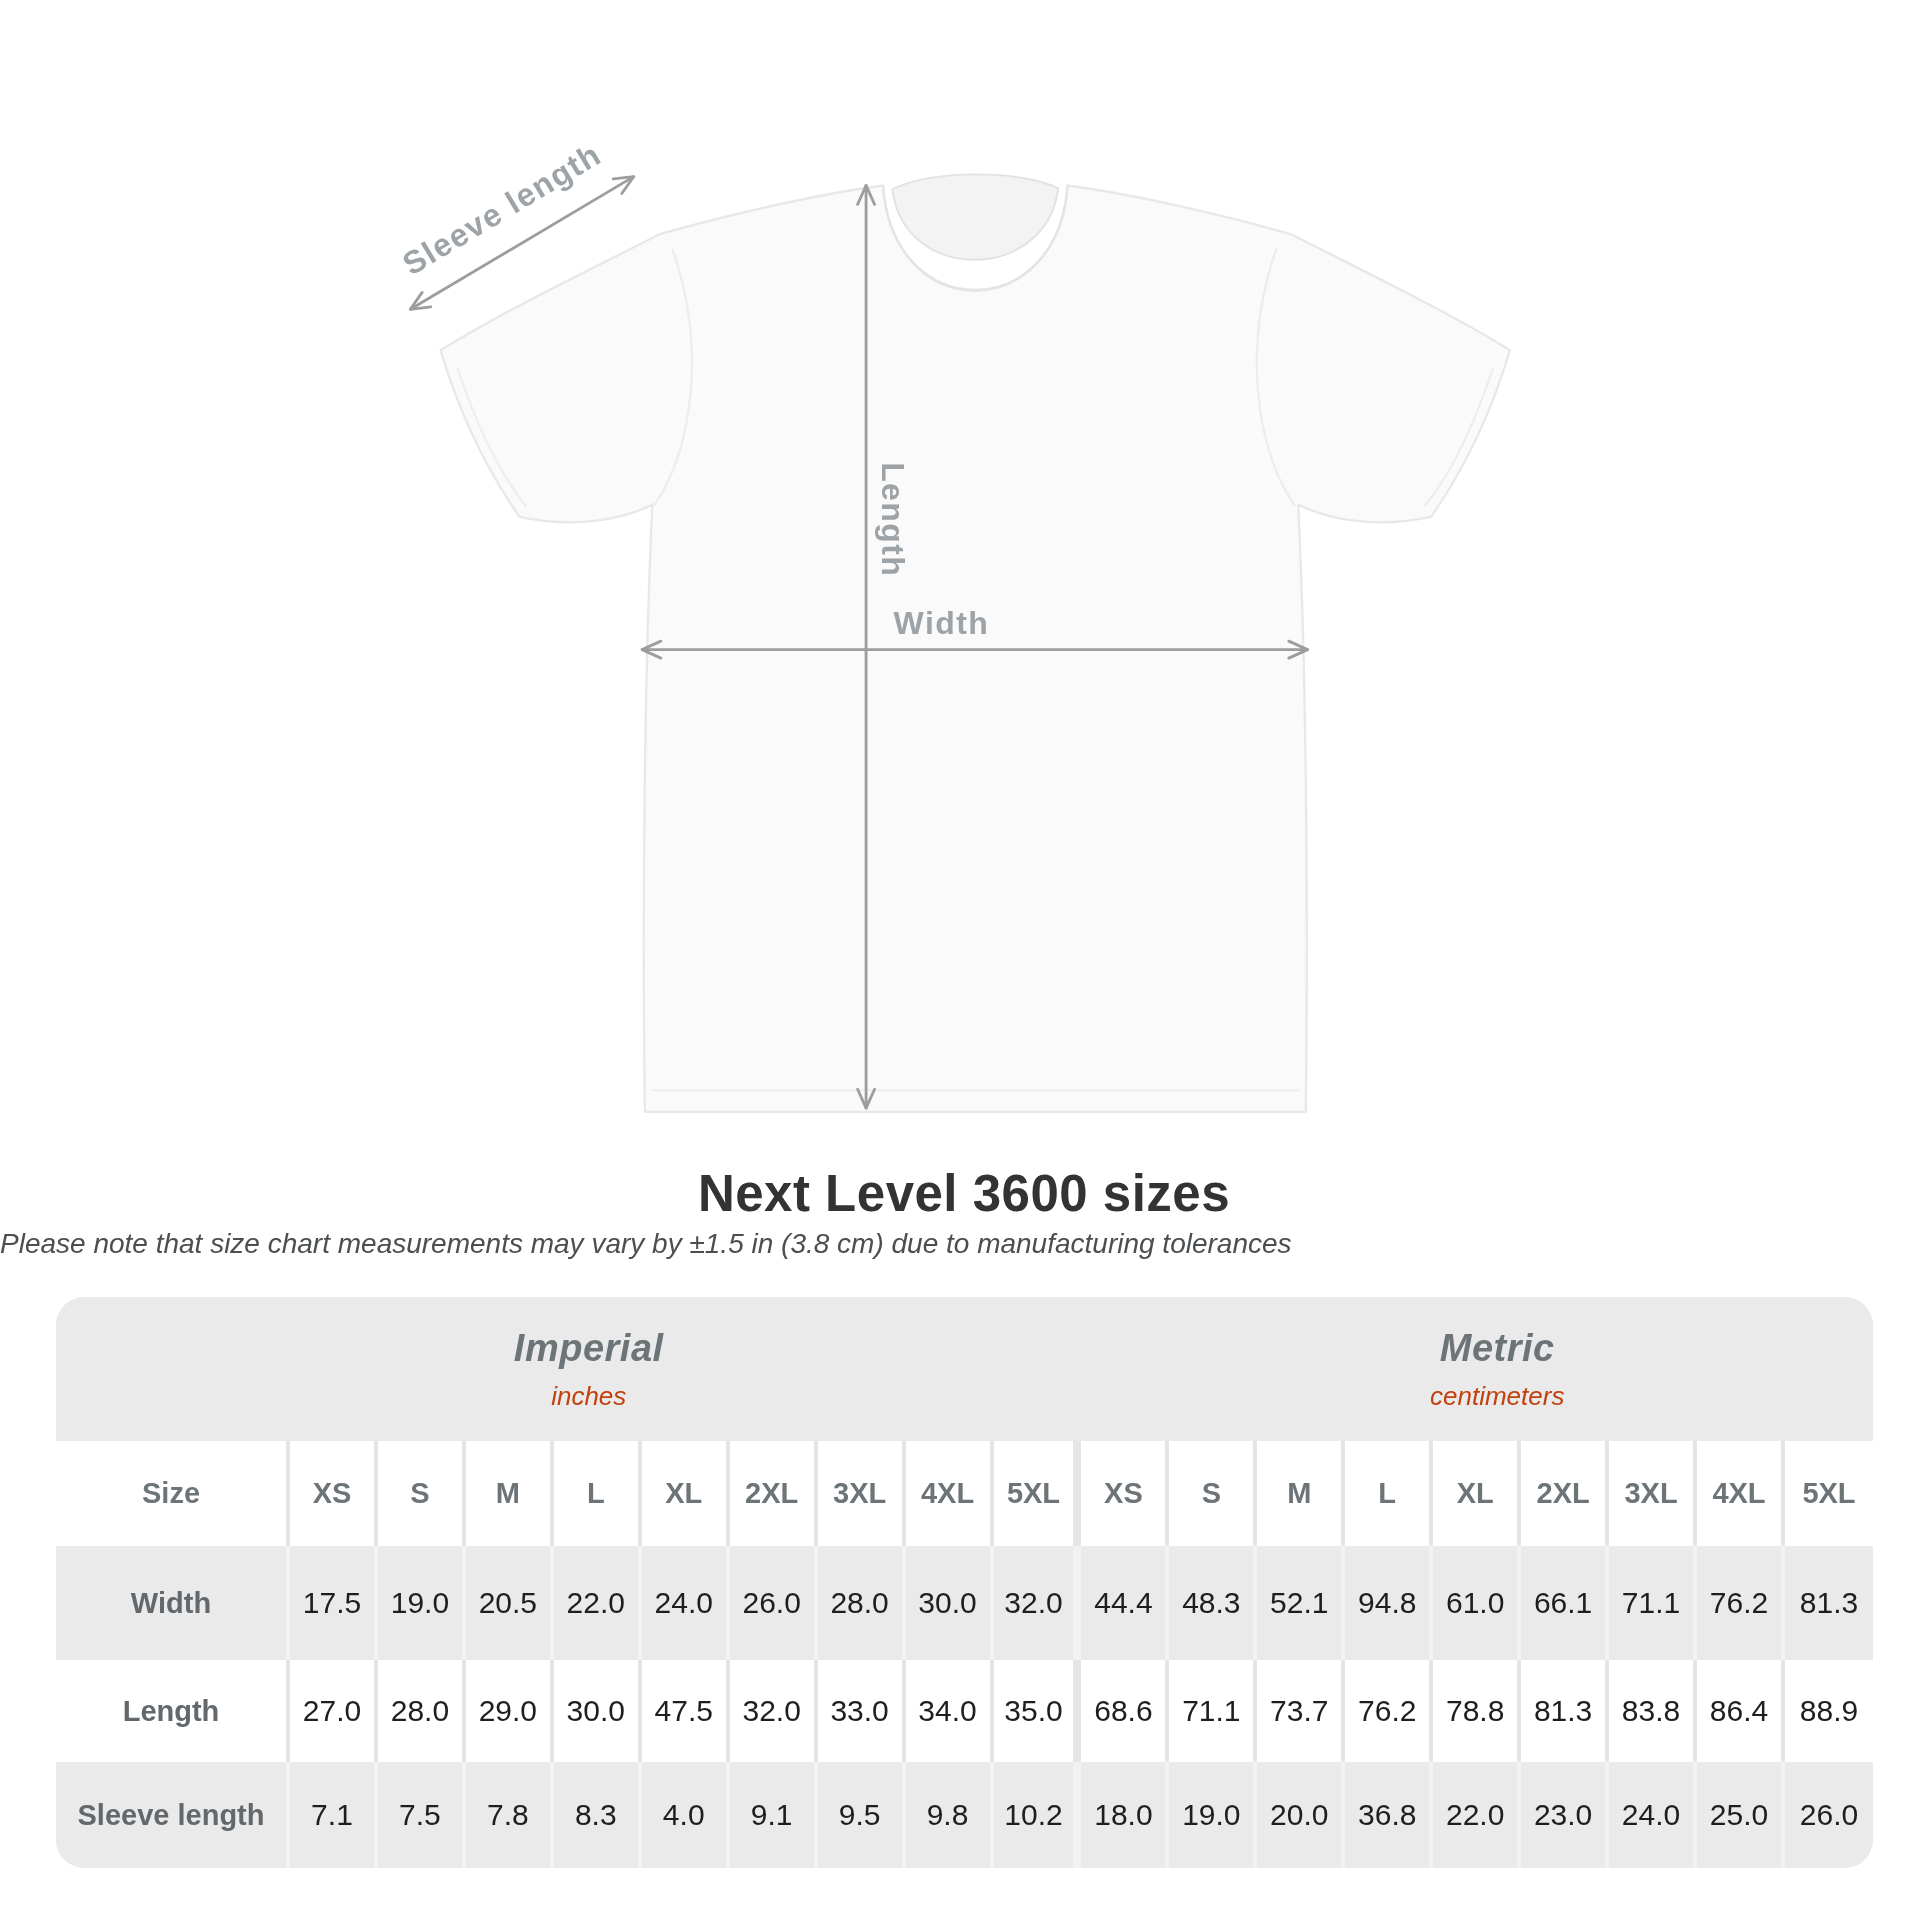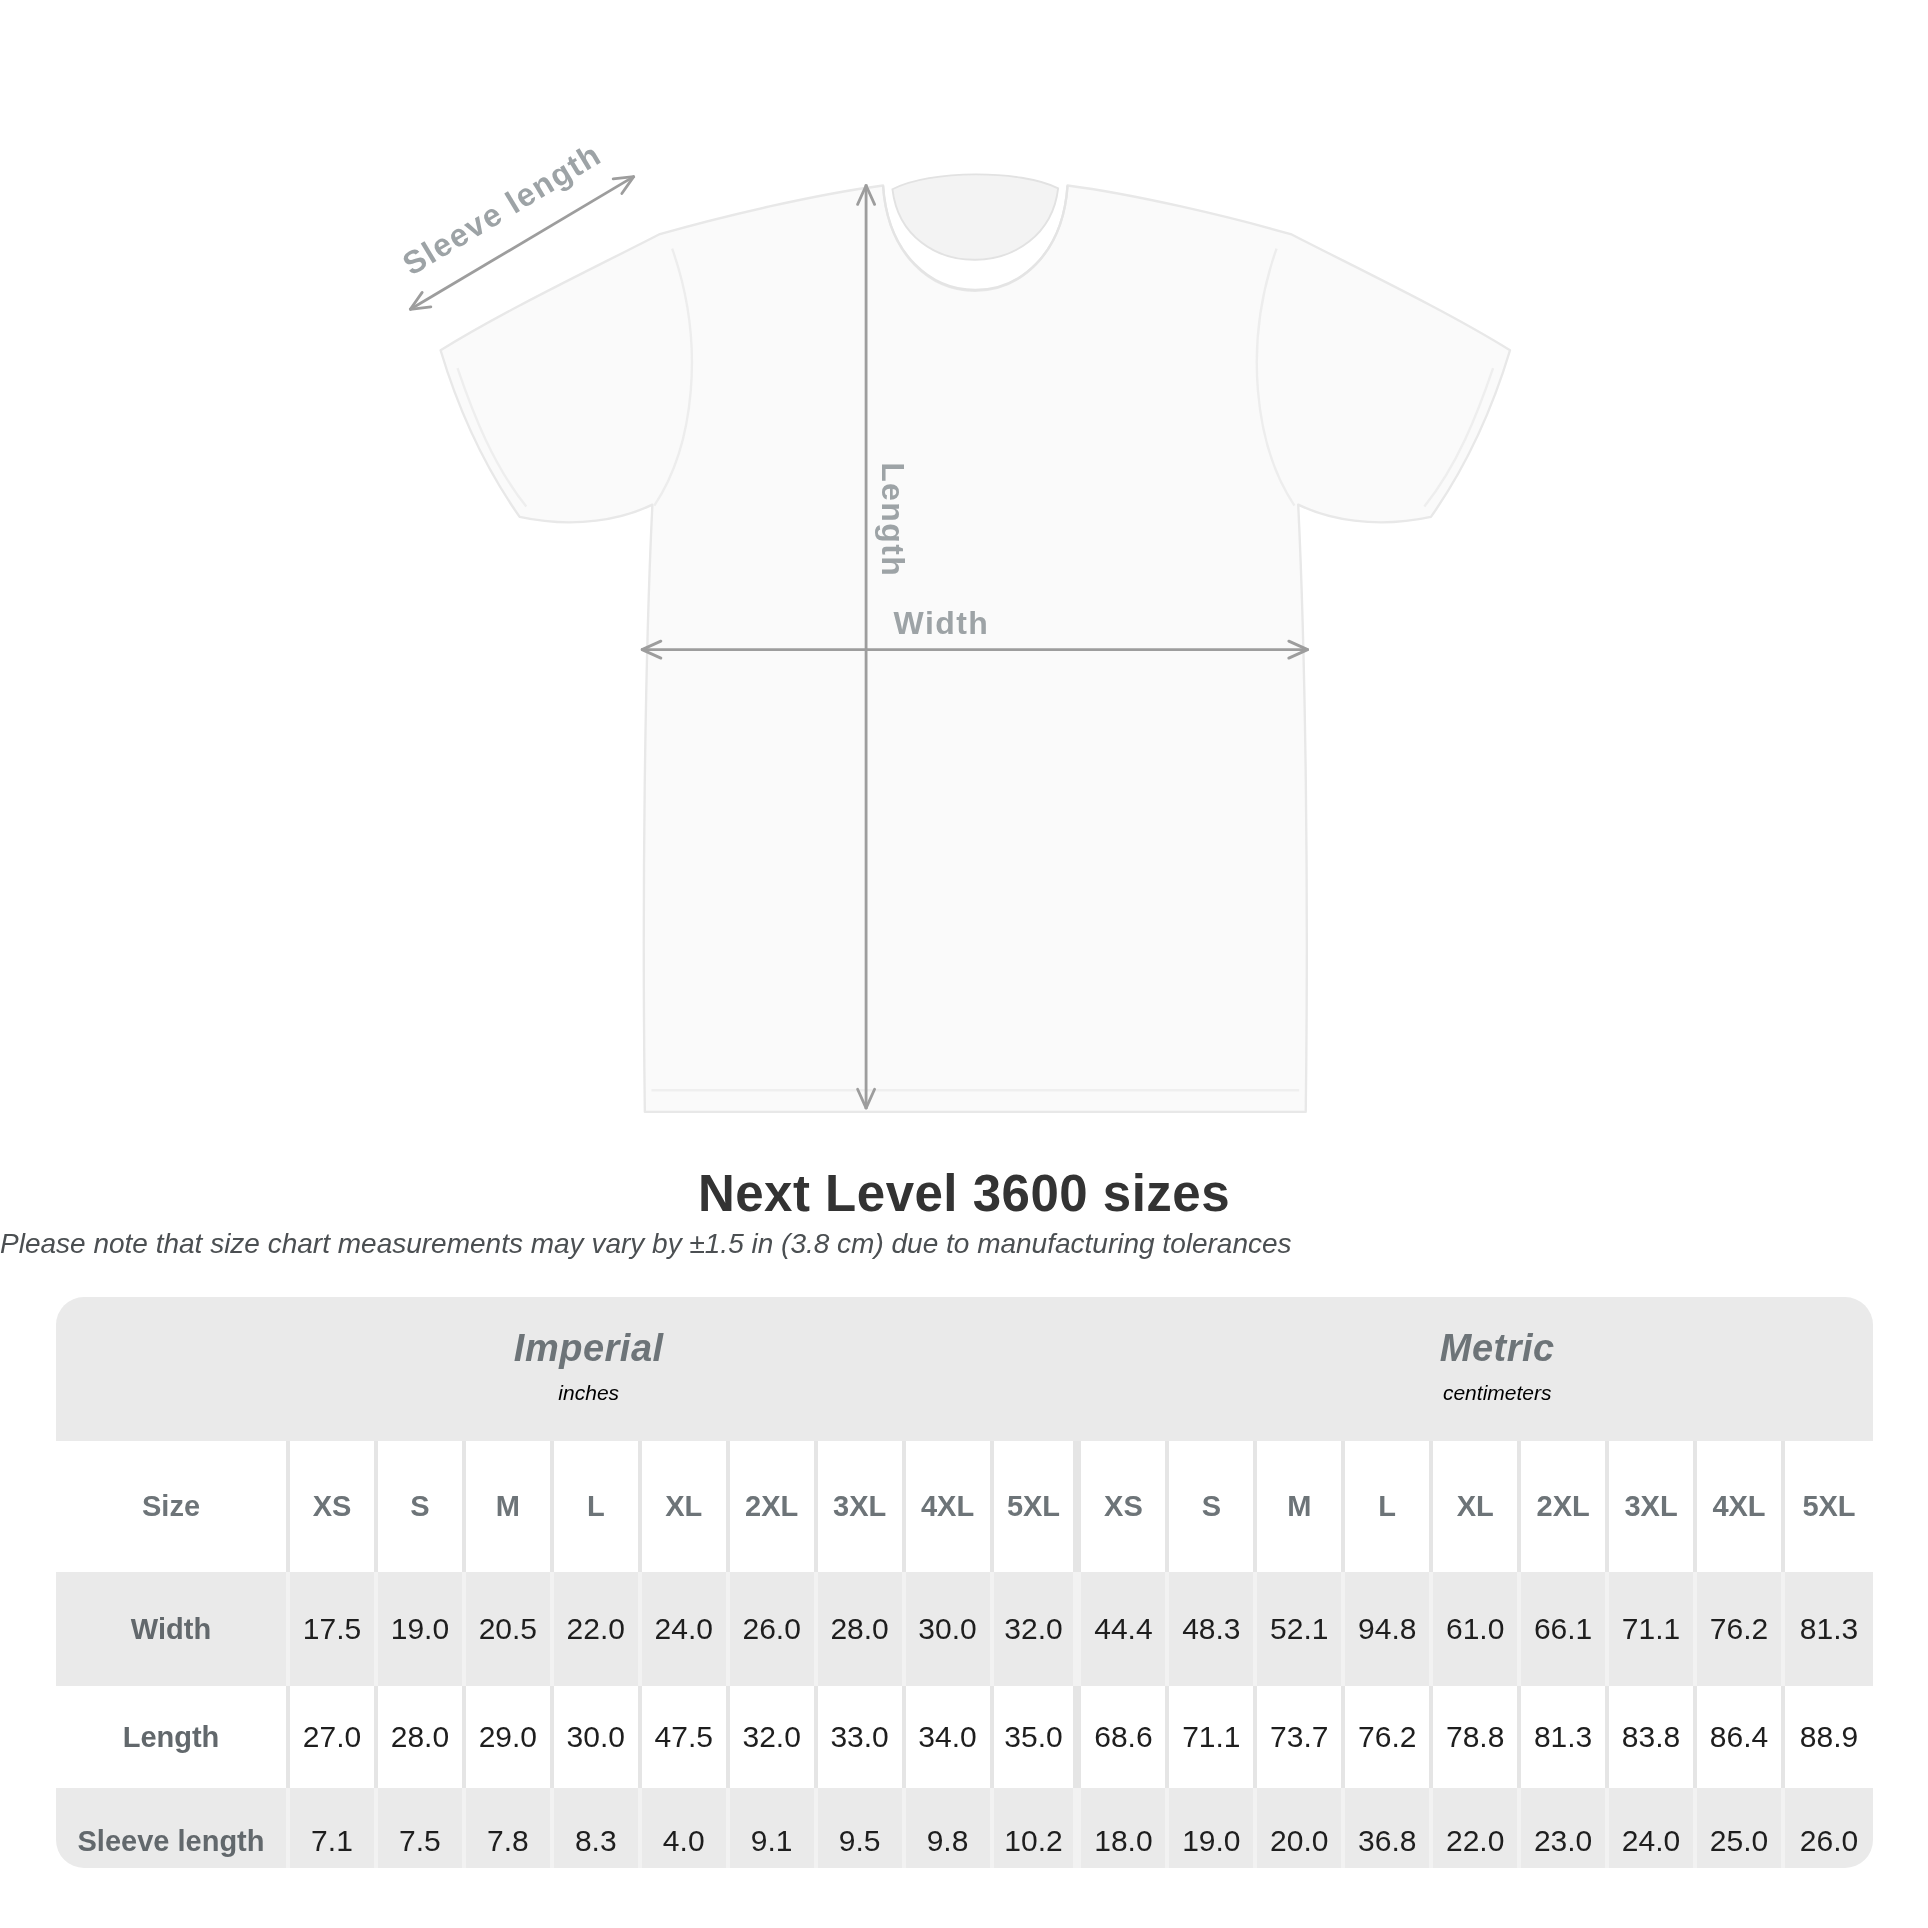--- a/index.html
+++ b/index.html
@@ -15,35 +15,35 @@
     font-size:28px;font-style:italic;color:#4b4f52;}
 
   .table-wrap{position:absolute;left:56px;top:1297px;width:1817px;height:571px;
     border-radius:28px;overflow:hidden;background:#ffffff;}
   table.size-table{border-collapse:separate;border-spacing:0;table-layout:fixed;
     width:100%;height:100%;}
   .size-table td{text-align:center;vertical-align:middle;padding:0;
     font-size:30px;color:#1e1e1e;}
 
   tr.r-units{height:144px;}
-  tr.r-sizes{height:131px;}
+  tr.r-sizes{height:105px;}
   tr.r-width{height:114px;}
   tr.r-length{height:102px;}
   tr.r-sleeve{height:106px;}
 
   tr.r-white{background:#ffffff;}
   tr.r-gray{background:#eaeaea;}
   tr.r-white td:not(:last-child){border-right:4.7px solid #e5e5e5;}
   tr.r-gray td:not(:last-child){border-right:4.7px solid #f2f2f2;}
   td.gsep{border-right-width:8.5px !important;}
 
   tr.r-units td{background:#eaeaea;border-right:none !important;vertical-align:top;}
   .unit-box{display:flex;flex-direction:column;align-items:center;padding-top:30px;gap:11.3px;padding-left:40px;}
   .unit-label{font-size:38px;font-weight:bold;font-style:italic;color:#6d7478;letter-spacing:0.5px;}
-  .unit-sub{font-size:21px;font-style:italic;color:#000000;}
+  .unit-sub{font-size:26px;font-style:italic;color:#c2410c;}
 
   td.row-label{font-weight:bold;color:#62686c;font-size:29px;}
   tr.r-sizes td{font-weight:bold;color:#6d7478;font-size:29px;}
 </style>
 </head>
 <body>
 
 <div class="page">
 
   <svg class="diagram-svg" width="1928" height="1175" viewBox="0 0 2048 1248">

